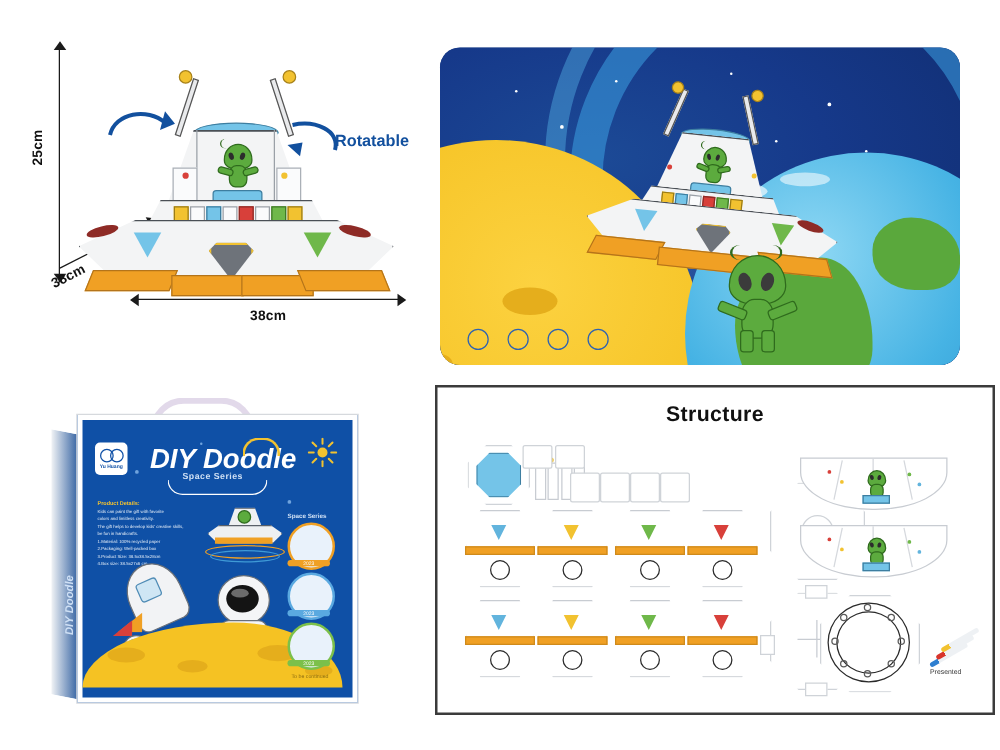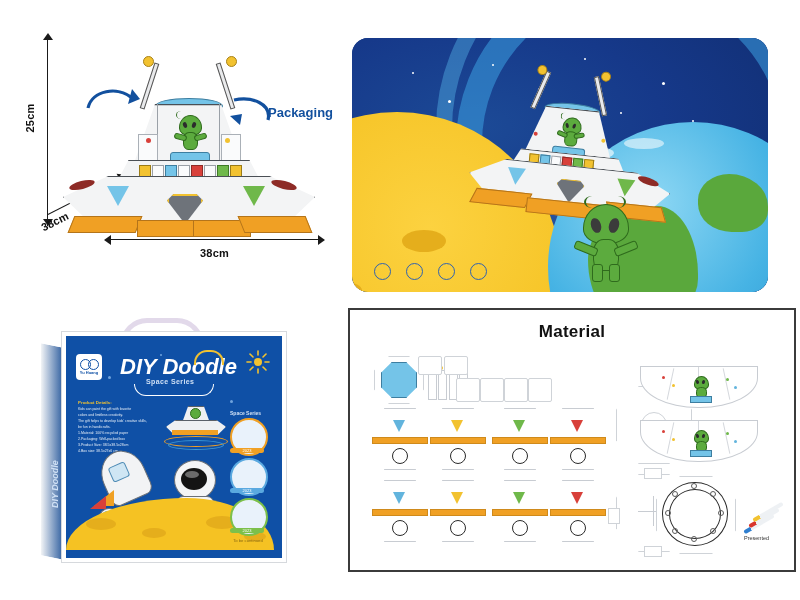--- a/index.html
+++ b/index.html
@@ -167,21 +167,21 @@
   </div>
 
   <svg class="rot-arrow" style="left:82px;top:84px;" width="58" height="40" viewBox="0 0 58 40">
     <path d="M50 14 C36 2, 10 6, 6 24" fill="none" stroke="#12509e" stroke-width="3.2"></path>
     <polygon points="50,5 58,15 46,20" fill="#12509e"></polygon>
   </svg>
   <svg class="rot-arrow" style="left:228px;top:92px;" width="52" height="40" viewBox="0 0 52 40">
     <path d="M6 8 C24 4, 44 12, 40 28" fill="none" stroke="#12509e" stroke-width="3.2"></path>
     <polygon points="14,22 2,24 12,33" fill="#12509e"></polygon>
   </svg>
-  <div class="rot-label" style="left:268px;top:105px;">Packaging</div>
+  <div class="rot-label" style="left:268px;top:105px;">Rotatable</div>
 </div>
 
 <div class="panel" id="p-space">
   <div class="sky"></div>
   <div class="sky-band"></div>
   <div class="sky-band b2"></div>
 
   <div class="star" style="left:60px;top:34px;width:2px;height:2px;"></div>
   <div class="star" style="left:96px;top:62px;width:3px;height:3px;"></div>
   <div class="star" style="left:140px;top:26px;width:2px;height:2px;"></div>
@@ -385,21 +385,21 @@
   <div class="badge" style="left:196px;top:146px;width:34px;height:34px;border:2.2px solid #5aa9e0;"></div>
   <div style="position:absolute;left:196px;top:176px;width:34px;text-align:center;font-size:4px;color:#fff;background:#5aa9e0;border-radius:5px;">2023</div>
 
   <div class="badge" style="left:196px;top:186px;width:34px;height:34px;border:2.2px solid #7cc04a;"></div>
   <div style="position:absolute;left:196px;top:216px;width:34px;text-align:center;font-size:4px;color:#fff;background:#7cc04a;border-radius:5px;">2023</div>
 
   <div style="position:absolute;left:190px;top:226px;width:48px;text-align:center;font-size:4.2px;color:#8a6a12;">To be continued</div>
 </div>
 
 <div class="panel" id="p-struct">
-  <div class="struct-title">Material</div>
+  <div class="struct-title">Structure</div>
 
   <div class="pc" style="left:24px;top:46px;width:48px;height:46px;">
     <div class="pc-out" style="left:0;top:0;width:48px;height:46px;clip-path:polygon(30% 0,70% 0,100% 30%,100% 70%,70% 100%,30% 100%,0 70%,0 30%);"></div>
     <div style="position:absolute;left:7px;top:6px;width:34px;height:34px;background:#74c4e8;border:1px solid #3d7ea0;
                 clip-path:polygon(30% 0,70% 0,100% 30%,100% 70%,70% 100%,30% 100%,0 70%,0 30%);"></div>
   </div>
 
   <div class="pc" style="left:78px;top:60px;width:7px;height:28px;border:1px solid #c8ccd2;background:#fff;"></div>
   <div class="pc" style="left:88px;top:60px;width:7px;height:28px;border:1px solid #c8ccd2;background:#fff;"></div>
   <div class="pc" style="left:99px;top:60px;width:7px;height:28px;border:1px solid #c8ccd2;background:#fff;"></div>

